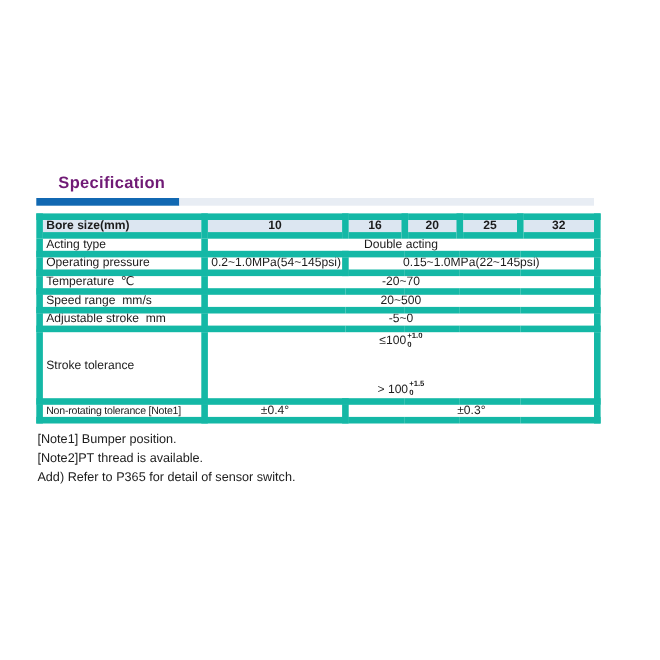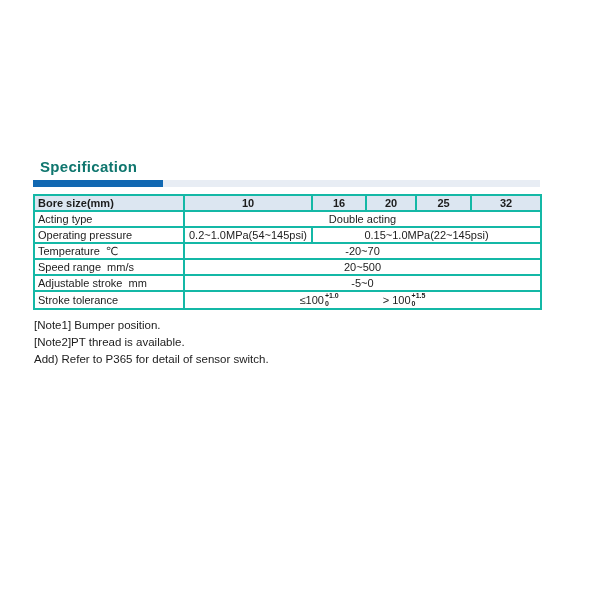--- a/index.html
+++ b/index.html
@@ -13,22 +13,22 @@
   }
   .content {
     position: absolute;
     left: 33px; top: 158px;
     width: 507px;
   }
   .sec-title {
     font-size: 15px;
     font-weight: bold;
     letter-spacing: 0.3px;
-    color: #0f766e;
-    margin-left: 7px;
+    color: #701a75;
+    margin-left: 20px;
     margin-bottom: 5px;
   }
   .accent-bar {
     display: flex;
     height: 7px;
     width: 100%;
     margin-bottom: 7px;
   }
   .accent-bar .dark {
     width: 130px; height: 100%;
@@ -40,41 +40,41 @@
   }
   table.spec {
     width: 507px;
     border-collapse: collapse;
     table-layout: fixed;
     font-size: 11px;
     border-top: 2px solid #9a9a9a;
     border-bottom: 2px solid #6f6f6f;
   }
   table.spec td {
-    border: 2px solid #14b8a6;
+    border: 6px solid #14b8a6;
     height: 16px;
     padding: 0 3px;
     line-height: 1;
     vertical-align: middle;
     overflow: hidden;
     margin-top: 28px;
   }
   tr.hdr td {
     background: #dce6f1;
     font-weight: bold;
     border-bottom: 1px solid #8f8f8f;
   }
   td.lbl {
     text-align: left;
     padding-left: 4px;
     white-space: pre;
   }
   td.val { text-align: center; }
   td.small { font-size: 9.6px; letter-spacing: -0.2px; }
-  .tolpair { display: inline-flex; align-items: center; gap: 44px; }
+  .tolpair { display: inline-flex; align-items: center; gap: 28px; flex-direction: column; }
   .tol { display: inline-flex; align-items: center; }
   .stack {
     display: inline-flex;
     flex-direction: column;
     justify-content: center;
     font-size: 7px;
     line-height: 1.15;
     text-align: left;
     margin-left: 1px;
     font-weight: bold;
@@ -164,20 +164,25 @@
                 <span class="stack">
                   <span>+1.5</span>
                   <span>0</span>
                 </span>
               </span>
           </span>
         </td>
       </tr>
 
 
+      <tr>
+        <td class="lbl small">Non-rotating tolerance [Note1]</td>
+        <td class="val">±0.4°</td>
+        <td class="val" colspan="4">±0.3°</td>
+      </tr>
 
     </tbody>
   </table>
 
   <div class="notes">
     <div class="note">[Note1] Bumper position.</div>
     <div class="note">[Note2]PT thread is available.</div>
     <div class="note">Add) Refer to P365 for detail of sensor switch.</div>
   </div>
 

